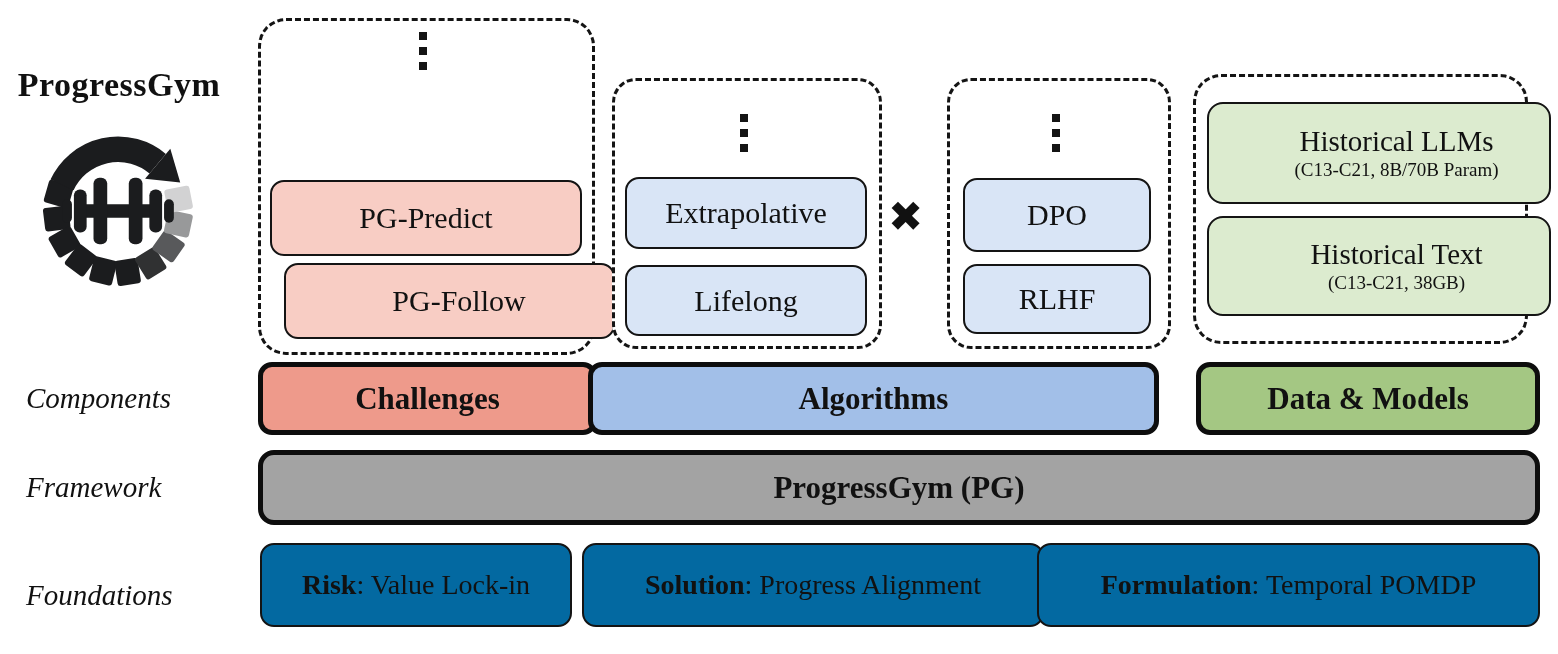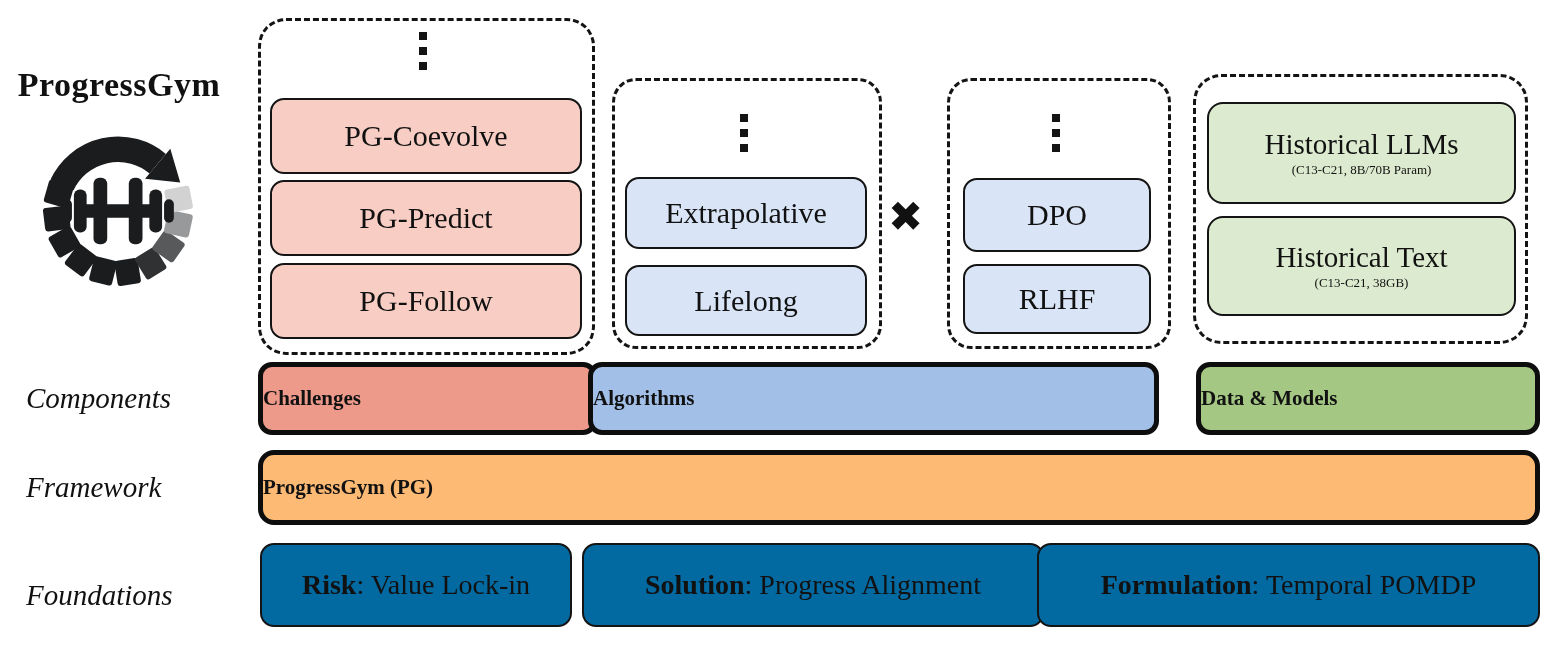--- a/index.html
+++ b/index.html
@@ -13,44 +13,44 @@
   .row-label{position:absolute;left:26px;width:190px;display:flex;align-items:center;
     font-style:italic;font-size:29px;}
 
   
   .dashed-group{position:absolute;border:3px dashed #141414;border-radius:28px;background:#fff;}
 
   
   .item-box{position:absolute;border:2.5px solid #141414;border-radius:14px;
     display:flex;flex-direction:column;align-items:center;justify-content:center;
     font-size:30px;line-height:1.05;}
-  .item-box .sub{font-size:13px;margin-top:4px;}
+  .item-box .sub{font-size:19px;margin-top:4px;}
   .pink{background:#F8CDC4;}
   .lblue{background:#D9E5F6;}
-  .lgreen{background:#DCEBCF;border-radius:16px;}
+  .lgreen{background:#DCEBCF;border-radius:16px;padding-left:35px;}
 
   
   .vdots{position:absolute;display:flex;flex-direction:column;gap:7px;align-items:center;}
   .vdots i{width:8px;height:8px;background:#141414;display:block;}
 
   .cross{position:absolute;font-family:"DejaVu Sans",sans-serif;font-weight:bold;
     font-size:42px;line-height:1;}
 
   
   .comp-bar{position:absolute;top:362px;height:73px;border:5px solid #0d0d0d;border-radius:14px;
-    box-sizing:border-box;display:flex;align-items:center;justify-content:flex-start;
-    font-weight:bold;font-size:21px;}
+    box-sizing:border-box;display:flex;align-items:center;justify-content:center;
+    font-weight:bold;font-size:31px;}
   .salmon{background:#EE9A8B;}
   .blue{background:#A2BFE8;}
   .green{background:#A4C783;}
 
   
   .framework-bar{position:absolute;left:258px;top:450px;width:1282px;height:75px;
-    border:5px solid #0d0d0d;border-radius:16px;box-sizing:border-box;background:#fdba74;
-    display:flex;align-items:center;font-weight:bold;font-size:21px;}
+    border:5px solid #0d0d0d;border-radius:16px;box-sizing:border-box;background:#a3a3a3;
+    display:flex;align-items:center;justify-content:center;font-weight:bold;font-size:31px;}
 
   
   .found-box{position:absolute;top:543px;height:84px;border:2.5px solid #141414;border-radius:14px;
     box-sizing:border-box;background:#0369a1;display:flex;align-items:center;justify-content:center;
     font-size:28px;white-space:nowrap;}
   .found-box b{font-weight:bold;}
 </style>
 </head>
 <body>
 
@@ -112,27 +112,24 @@
   <div class="row-label" style="top:362px;height:73px;">Components</div>
   <div class="row-label" style="top:450px;height:75px;">Framework</div>
   <div class="row-label" style="top:553px;height:84px;">Foundations</div>
 
   <div class="dashed-group" style="left:258px;top:18px;width:331px;height:331px;"></div>
   <div class="vdots" style="left:419px;top:32px;">
       <i></i>
       <i></i>
       <i></i>
     </div>
-  <div class="item-box pink" style="left:270px;top:98px;width:308px;height:72px;">
-    <span>PG-Coevolve</span>
-  </div>
   <div class="item-box pink" style="left:270px;top:180px;width:308px;height:72px;">
     <span>PG-Predict</span>
   </div>
-  <div class="item-box pink" style="left:270px;top:263px;width:308px;height:72px;">
+  <div class="item-box pink" style="left:284px;top:263px;width:308px;height:72px;padding-left:19px;">
     <span>PG-Follow</span>
   </div>
 
   <div class="dashed-group" style="left:612px;top:78px;width:264px;height:265px;border-radius:24px;"></div>
   <div class="vdots" style="left:740px;top:114px;">
       <i></i>
       <i></i>
       <i></i>
     </div>
   <div class="item-box lblue" style="left:625px;top:177px;width:238px;height:68px;">

